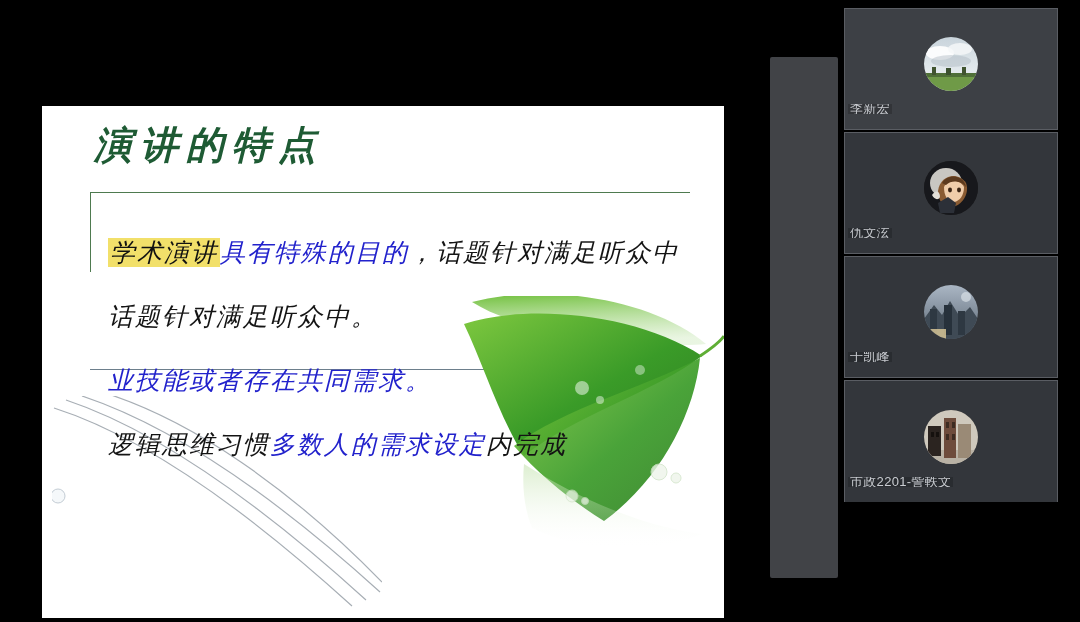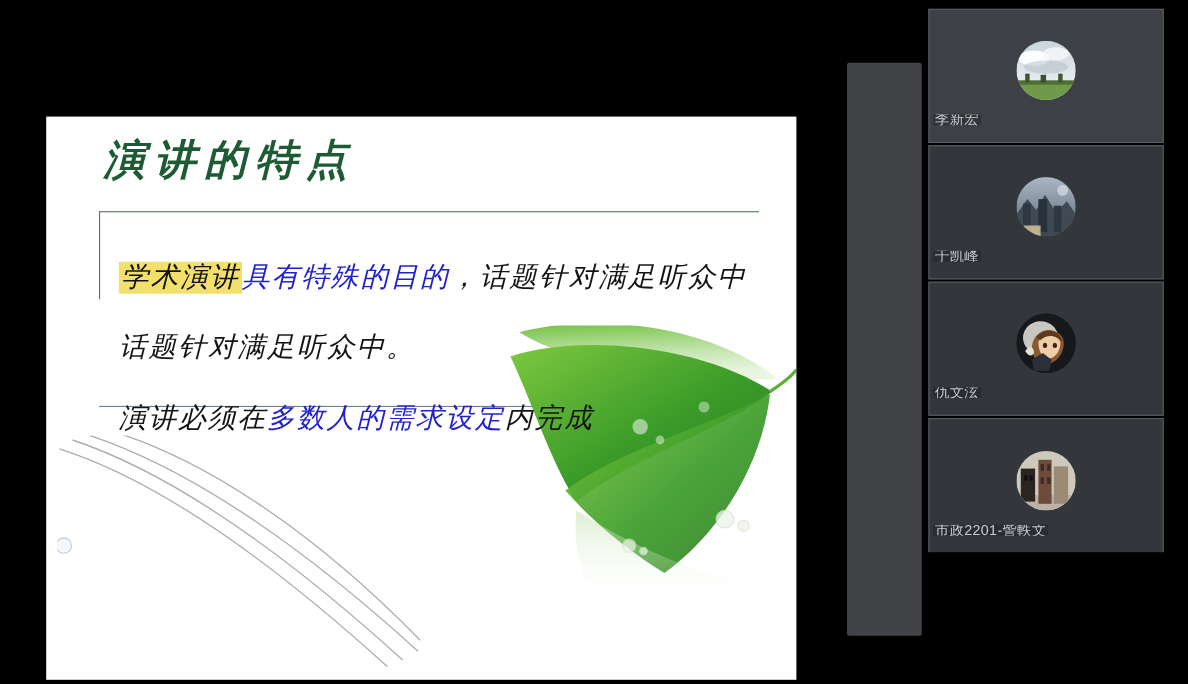--- a/index.html
+++ b/index.html
@@ -225,21 +225,24 @@
     </svg>
 
     <div class="body-text">
       <span class="ln">
         <span class="hl">学术演讲</span><span class="bl">具有特殊的目的</span><span>，话题针对满足听众中</span>
       </span>
       <span class="ln">
         <span>话题针对满足听众中。</span>
       </span>
       <span class="ln">
-        <span>演讲必须在</span><span class="bl">多数人的需求设定</span><span>内完成</span>
+        <span class="bl">业技能或者存在共同需求。</span>
+      </span>
+      <span class="ln">
+        <span>逻辑思维习惯</span><span class="bl">多数人的需求设定</span><span>内完成</span>
       </span>
     </div>
 
   </div>
 </div>
 
 <div id="side-panel"></div>
 
 <div id="participants">
 
@@ -262,53 +265,53 @@
         <rect x="22" y="31" width="5" height="7" fill="#3c5130"></rect>
         <rect x="38" y="30" width="4" height="8" fill="#40542f"></rect>
       </svg>
     </div>
     <div class="tile-name">李新宏</div>
   </div>
 
   <div class="tile">
     <div class="avatar">
       <svg width="54" height="54" viewBox="0 0 54 54" xmlns="http://www.w3.org/2000/svg">
+        <rect width="54" height="54" fill="#17181c"></rect>
+        <ellipse cx="22" cy="22" rx="16" ry="15" fill="#e9e6df" opacity="0.85"></ellipse>
+        <path d="M14 30 C16 14 34 10 42 22 C46 32 38 46 26 46 C18 46 14 38 14 30 Z" fill="#8a5b32"></path>
+        <path d="M20 26 C24 18 36 18 40 26 C40 34 36 40 30 41 C23 41 20 34 20 26 Z" fill="#f0cdaa"></path>
+        <path d="M18 22 C24 12 40 14 42 26 C38 20 28 18 22 24 Z" fill="#5c3a1e"></path>
+        <ellipse cx="26" cy="29" rx="2" ry="2.4" fill="#3a2414"></ellipse>
+        <ellipse cx="35" cy="29" rx="2" ry="2.4" fill="#3a2414"></ellipse>
+        <path d="M14 42 L24 36 L32 42 L30 52 L16 52 Z" fill="#2c3038"></path>
+        <path d="M8 34 C12 28 16 30 16 36 C14 40 10 38 8 34 Z" fill="#e4e0d8"></path>
+      </svg>
+    </div>
+    <div class="tile-name">仇文泫</div>
+  </div>
+
+  <div class="tile">
+    <div class="avatar">
+      <svg width="54" height="54" viewBox="0 0 54 54" xmlns="http://www.w3.org/2000/svg">
         <defs>
             <linearGradient id="a3sky" x1="0" y1="0" x2="0" y2="1">
           <stop offset="0%" stop-color="#aab6c4"></stop>
               <stop offset="100%" stop-color="#5c6875"></stop>
             </linearGradient>
           </defs>
         <rect width="54" height="54" fill="url(#a3sky)"></rect>
         <path d="M0 34 L10 20 L18 30 L26 16 L36 32 L46 22 L54 34 L54 54 L0 54 Z" fill="#3f4a55"></path>
         <rect x="6" y="24" width="7" height="26" fill="#2e3842"></rect>
         <rect x="20" y="20" width="8" height="30" fill="#27313b"></rect>
         <rect x="34" y="26" width="7" height="24" fill="#2e3842"></rect>
         <rect x="2" y="44" width="20" height="10" fill="#d6c496" opacity="0.85"></rect>
         <circle cx="42" cy="12" r="5" fill="#e3e9ee" opacity="0.6"></circle>
       </svg>
     </div>
     <div class="tile-name">于凯峰</div>
-  </div>
-
-  <div class="tile">
-    <div class="avatar">
-      <svg width="54" height="54" viewBox="0 0 54 54" xmlns="http://www.w3.org/2000/svg">
-        <rect width="54" height="54" fill="#17181c"></rect>
-        <ellipse cx="22" cy="22" rx="16" ry="15" fill="#e9e6df" opacity="0.85"></ellipse>
-        <path d="M14 30 C16 14 34 10 42 22 C46 32 38 46 26 46 C18 46 14 38 14 30 Z" fill="#8a5b32"></path>
-        <path d="M20 26 C24 18 36 18 40 26 C40 34 36 40 30 41 C23 41 20 34 20 26 Z" fill="#f0cdaa"></path>
-        <path d="M18 22 C24 12 40 14 42 26 C38 20 28 18 22 24 Z" fill="#5c3a1e"></path>
-        <ellipse cx="26" cy="29" rx="2" ry="2.4" fill="#3a2414"></ellipse>
-        <ellipse cx="35" cy="29" rx="2" ry="2.4" fill="#3a2414"></ellipse>
-        <path d="M14 42 L24 36 L32 42 L30 52 L16 52 Z" fill="#2c3038"></path>
-        <path d="M8 34 C12 28 16 30 16 36 C14 40 10 38 8 34 Z" fill="#e4e0d8"></path>
-      </svg>
-    </div>
-    <div class="tile-name">仇文泫</div>
   </div>
 
 
   <div class="tile last">
     <div class="avatar">
       <svg width="54" height="54" viewBox="0 0 54 54" xmlns="http://www.w3.org/2000/svg">
         <rect width="54" height="54" fill="#cfc9bd"></rect>
         <rect y="40" width="54" height="14" fill="#b9b2a5"></rect>
         <rect x="4" y="16" width="13" height="30" fill="#2b2420"></rect>
         <rect x="20" y="8" width="12" height="40" fill="#6e4c3c"></rect>

